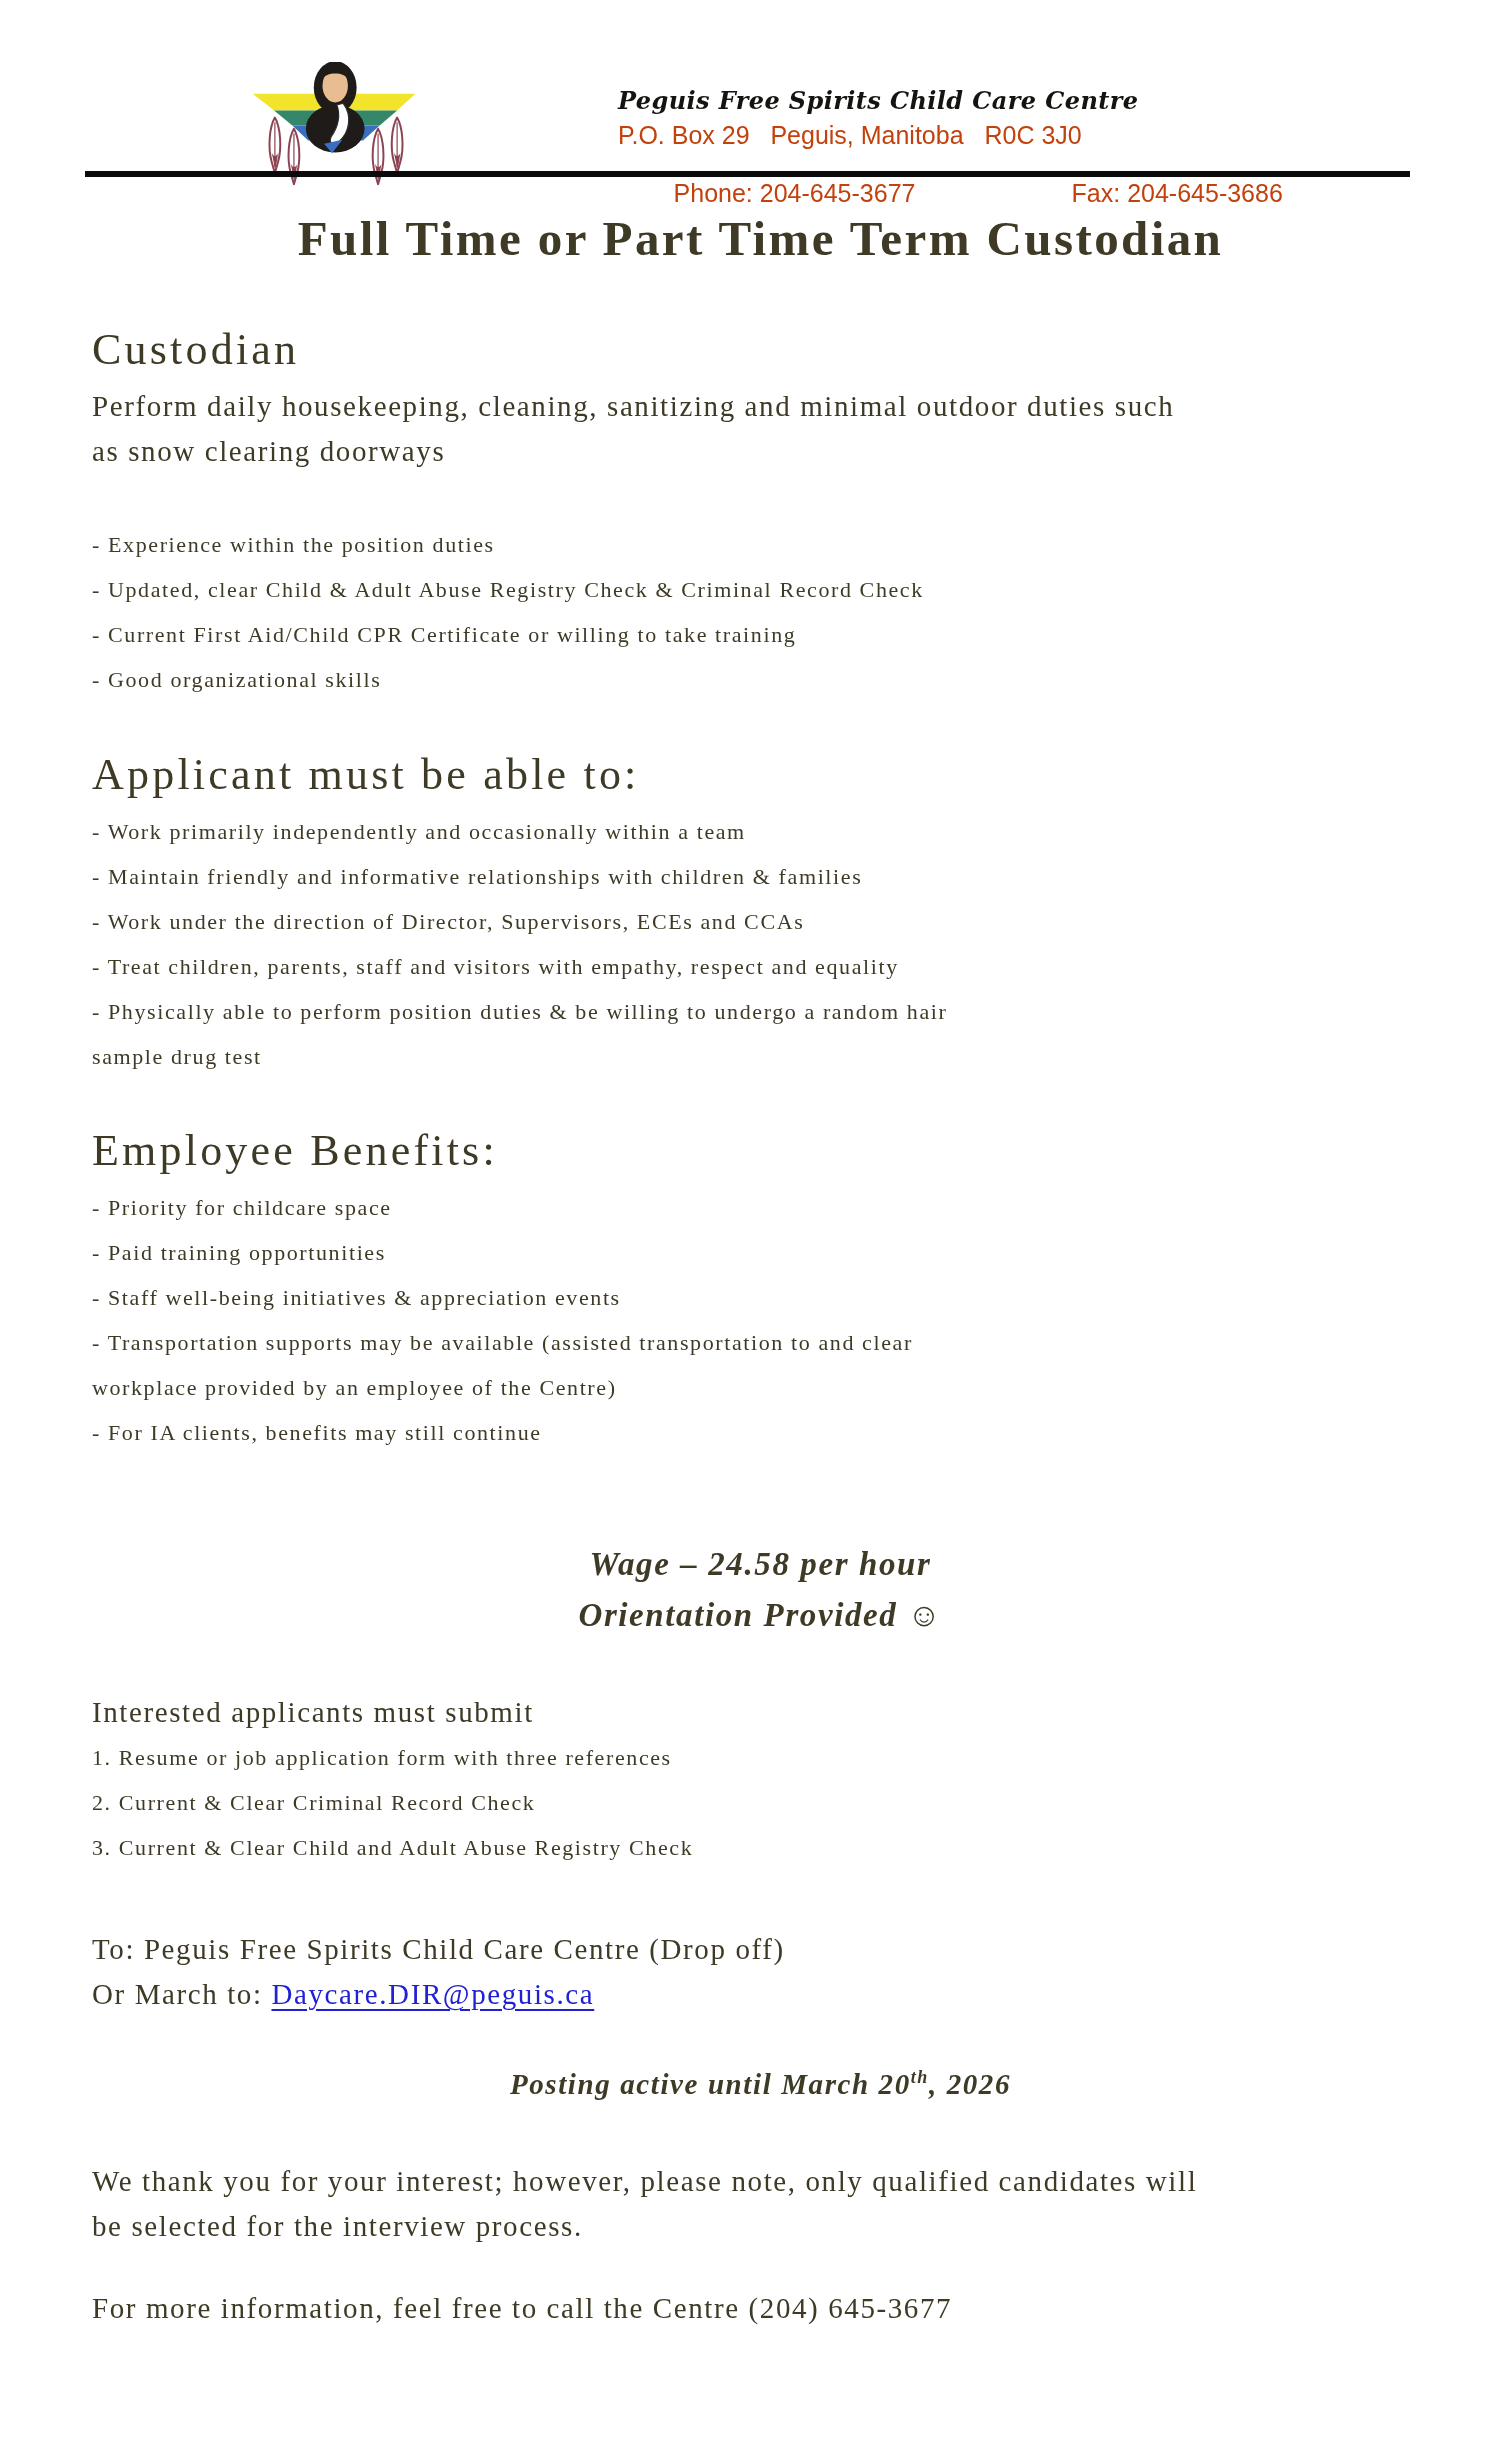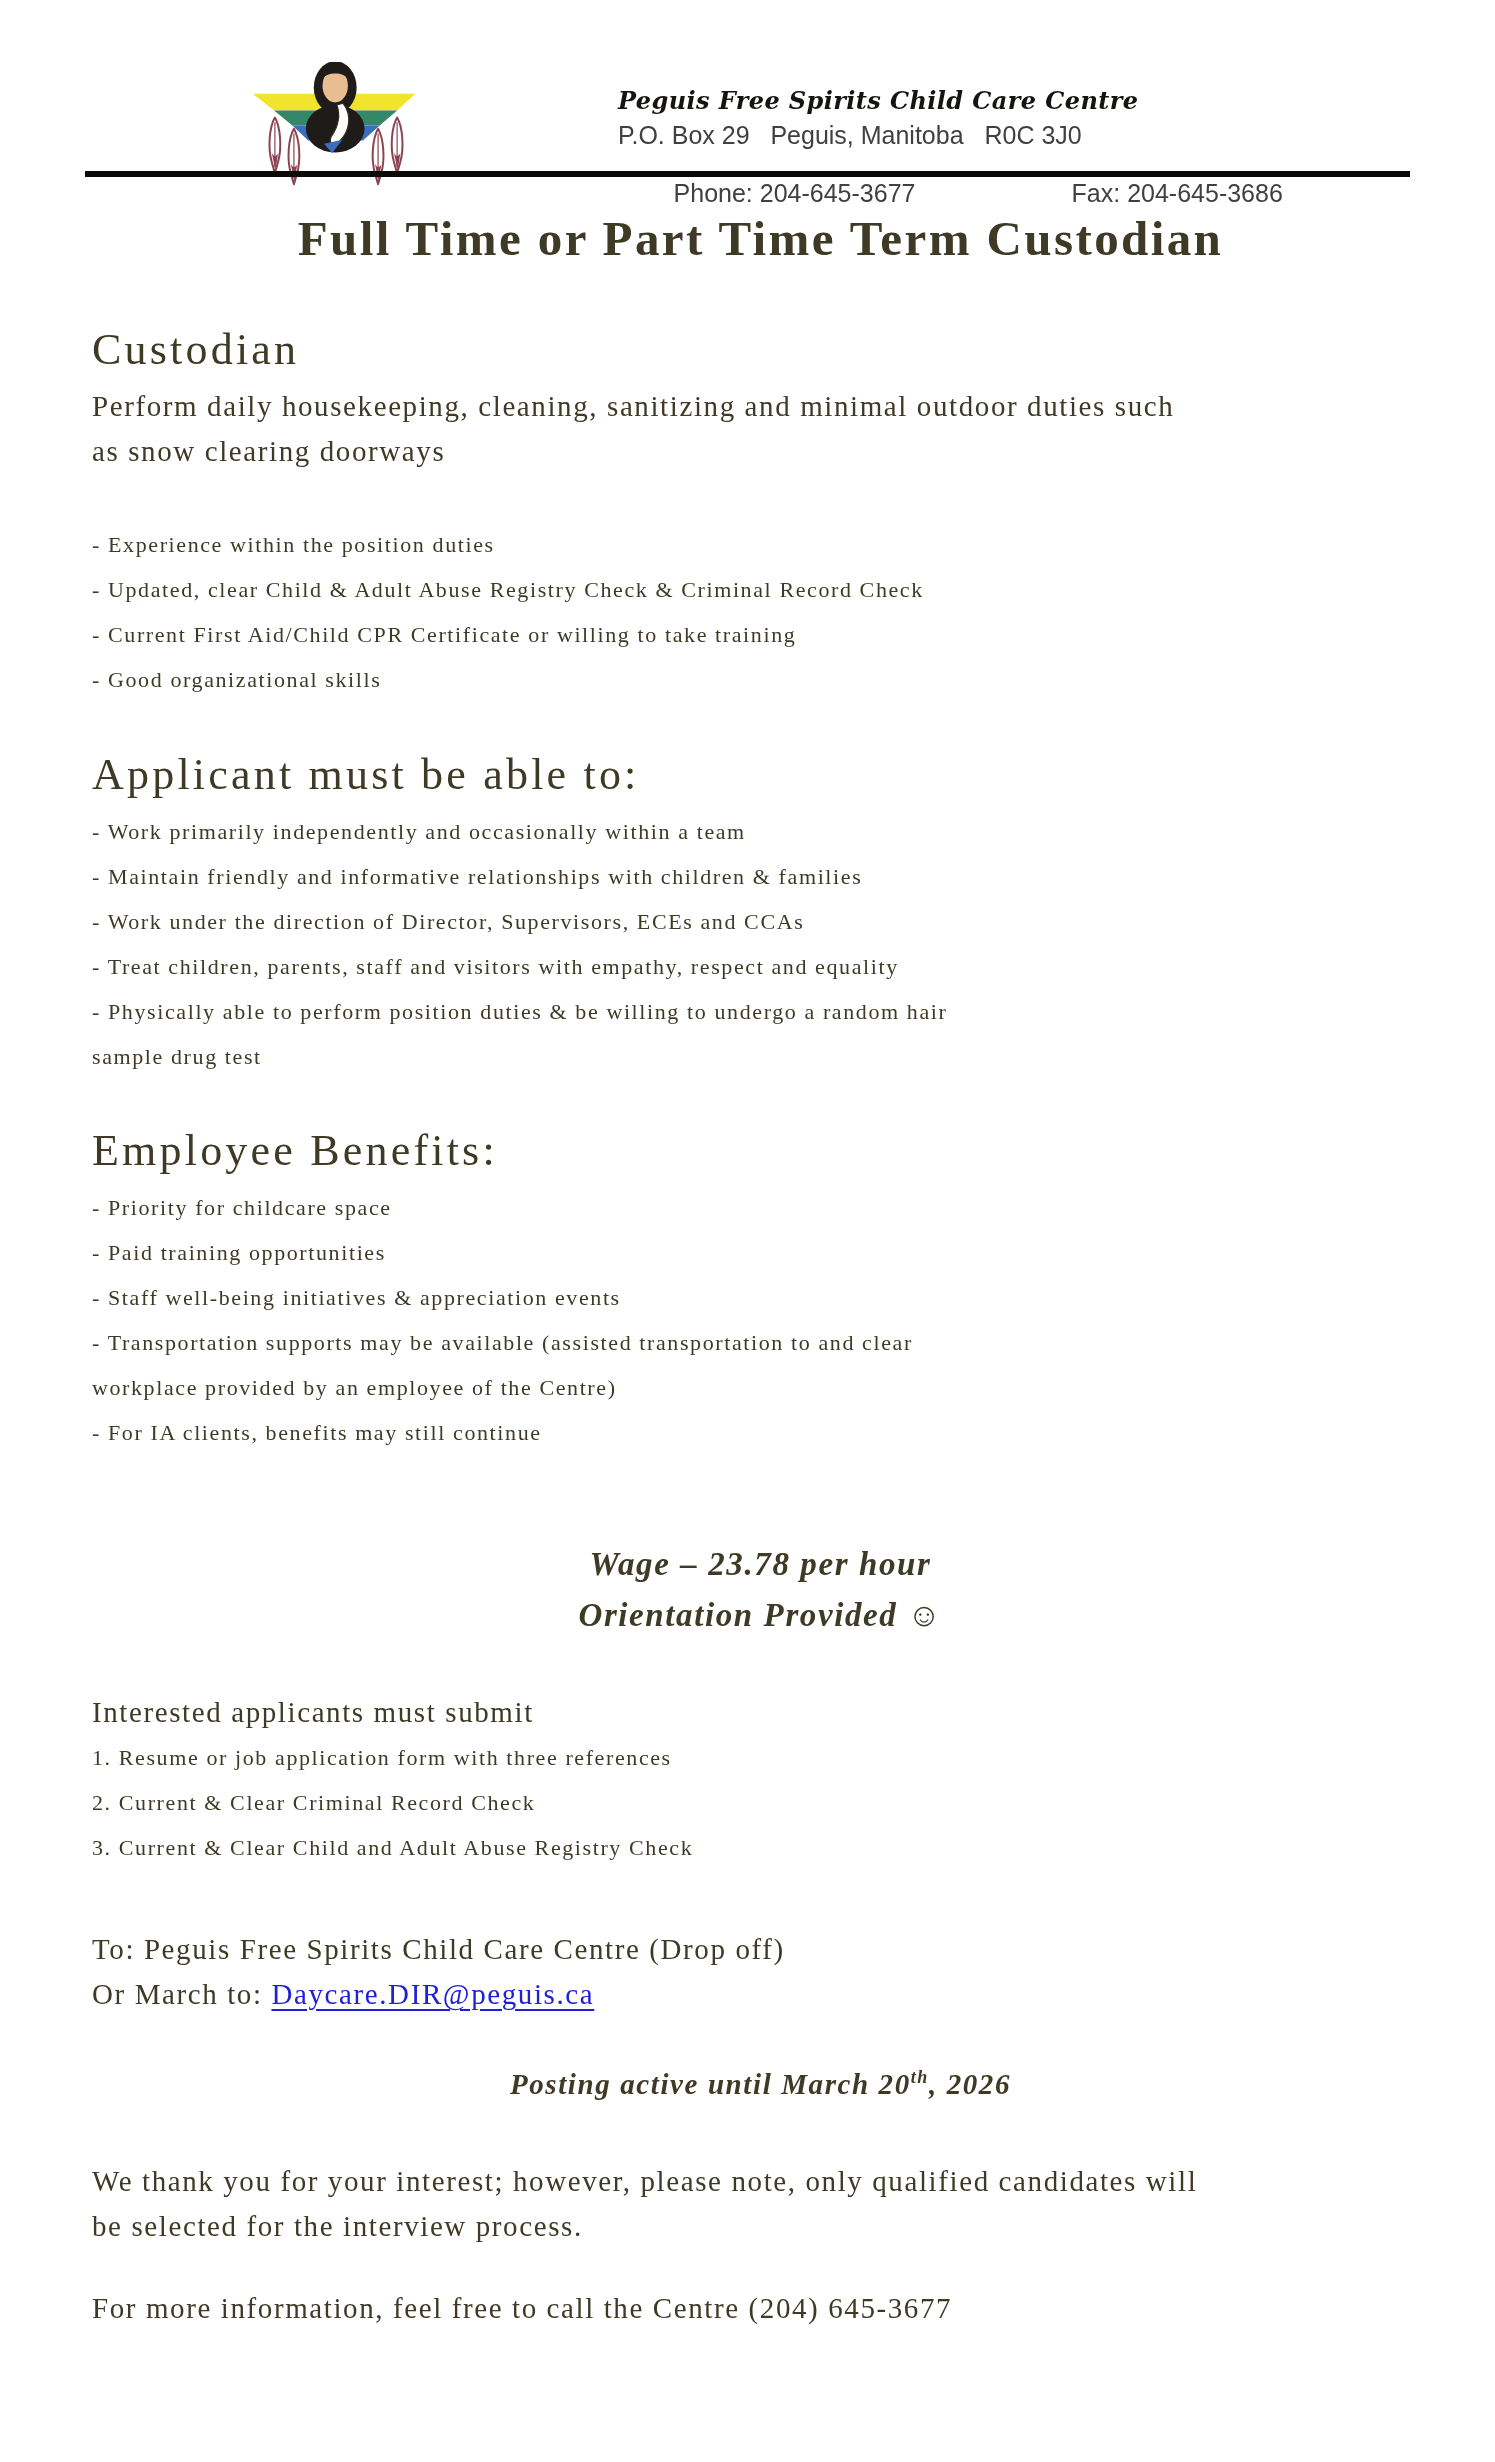--- a/index.html
+++ b/index.html
@@ -14,21 +14,21 @@
   .logo { position:absolute; left:251px; top:62px; width:170px; height:127px; }
   .letterhead-text { position:absolute; left:618px; top:86px; color:#22211a; }
   .org-name {
     font-family:"DejaVu Serif", serif;
     font-style:italic; font-weight:700;
     font-size:24px; letter-spacing:0.4px;
     color:#161410; margin-bottom:5.6px;
   }
   .org-address, .org-contact {
     font-family:"Liberation Sans", sans-serif;
-    font-size:25px; line-height:29px; color:#404040;
+    font-size:25px; line-height:29px; color:#c2410c;
     white-space:pre;
   }
   .org-contact .phone { display:inline-block; width:398px; }
   .rule { position:absolute; left:85px; top:171px; width:1325px; height:5.6px; background:#0a0a0a; }
 
   
   .content {
     position:absolute; left:92px; top:199px; width:1337px;
     color:var(--text, #3e3a26);
   }
@@ -174,21 +174,21 @@
         <li>- Priority for childcare space</li>
         <li>- Paid training opportunities</li>
         <li>- Staff well-being initiatives &amp; appreciation events</li>
         <li class="multiline">- Transportation supports may be available (assisted transportation to and clear
 workplace provided by an employee of the Centre)</li>
         <li>- For IA clients, benefits may still continue</li>
       </ul>
     </section>
 
     <div class="wage-block">
-      <p class="wage-line">Wage – 23.78 per hour</p>
+      <p class="wage-line">Wage – 24.58 per hour</p>
       <p class="wage-line">Orientation Provided ☺</p>
     </div>
 
     <section class="sec-submit">
       <p class="body">Interested applicants must submit</p>
       <ul class="plain-list">
         <li>1. Resume or job application form with three references</li>
         <li>2. Current &amp; Clear Criminal Record Check</li>
         <li>3. Current &amp; Clear Child and Adult Abuse Registry Check</li>
       </ul>

